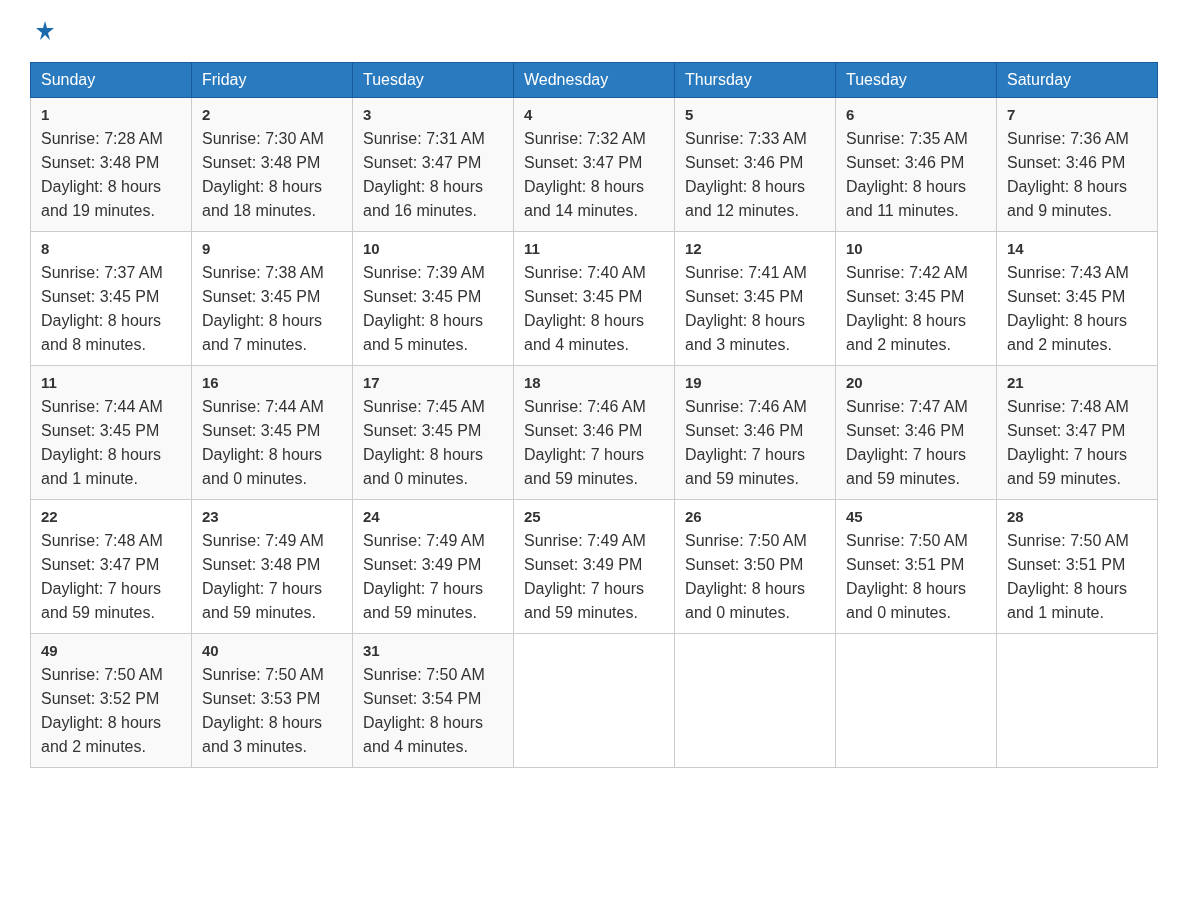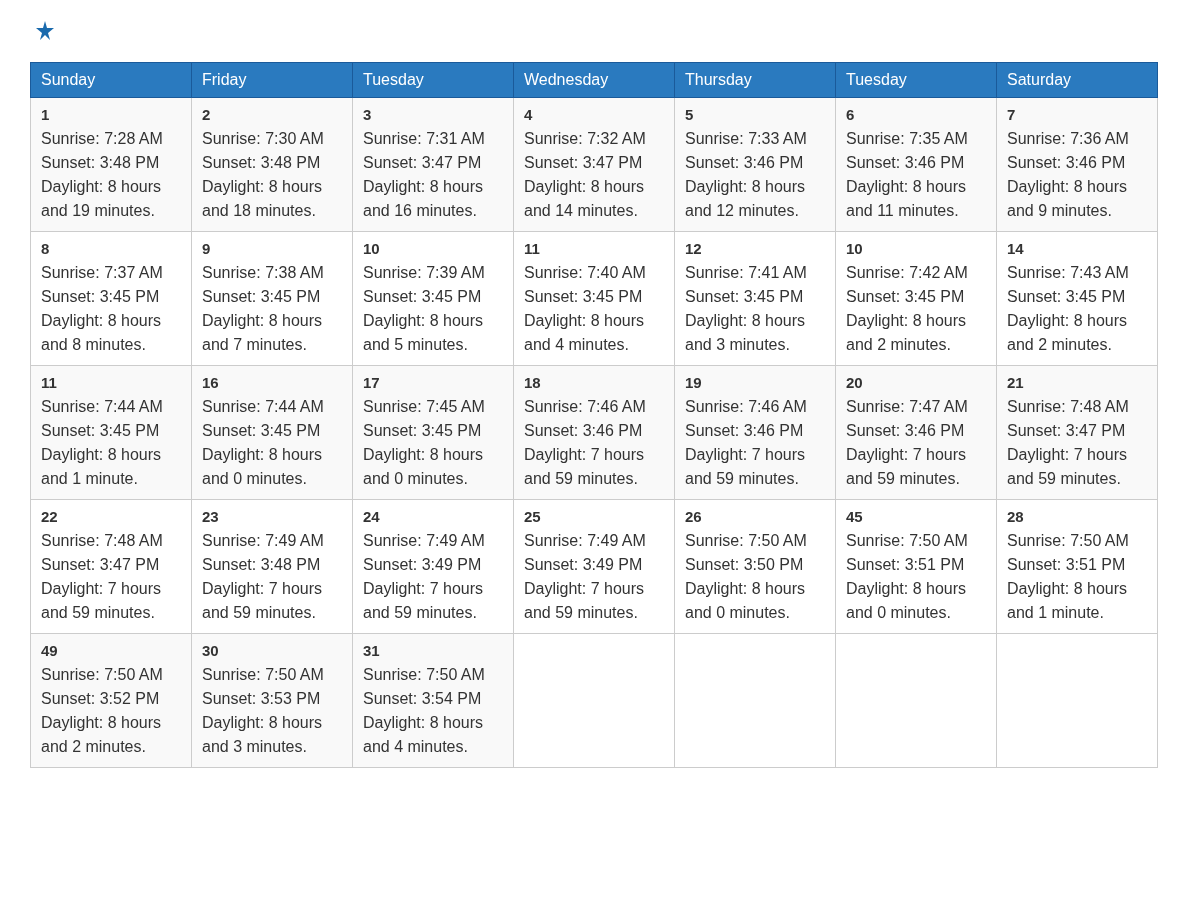--- a/index.html
+++ b/index.html
@@ -260,21 +260,21 @@
           <span class="day-number">28</span>
 <div class="day-info">Sunrise: 7:50 AM<br>Sunset: 3:51 PM<br>Daylight: 8 hours and 1 minute.</div>
         </td>
       </tr>
       <tr>
         <td>
           <span class="day-number">49</span>
 <div class="day-info">Sunrise: 7:50 AM<br>Sunset: 3:52 PM<br>Daylight: 8 hours and 2 minutes.</div>
         </td>
         <td>
-          <span class="day-number">30</span>
+          <span class="day-number">40</span>
 <div class="day-info">Sunrise: 7:50 AM<br>Sunset: 3:53 PM<br>Daylight: 8 hours and 3 minutes.</div>
         </td>
         <td>
           <span class="day-number">31</span>
 <div class="day-info">Sunrise: 7:50 AM<br>Sunset: 3:54 PM<br>Daylight: 8 hours and 4 minutes.</div>
         </td>
         <td class="empty-cell"></td>
         <td class="empty-cell"></td>
         <td class="empty-cell"></td>
         <td class="empty-cell"></td>

